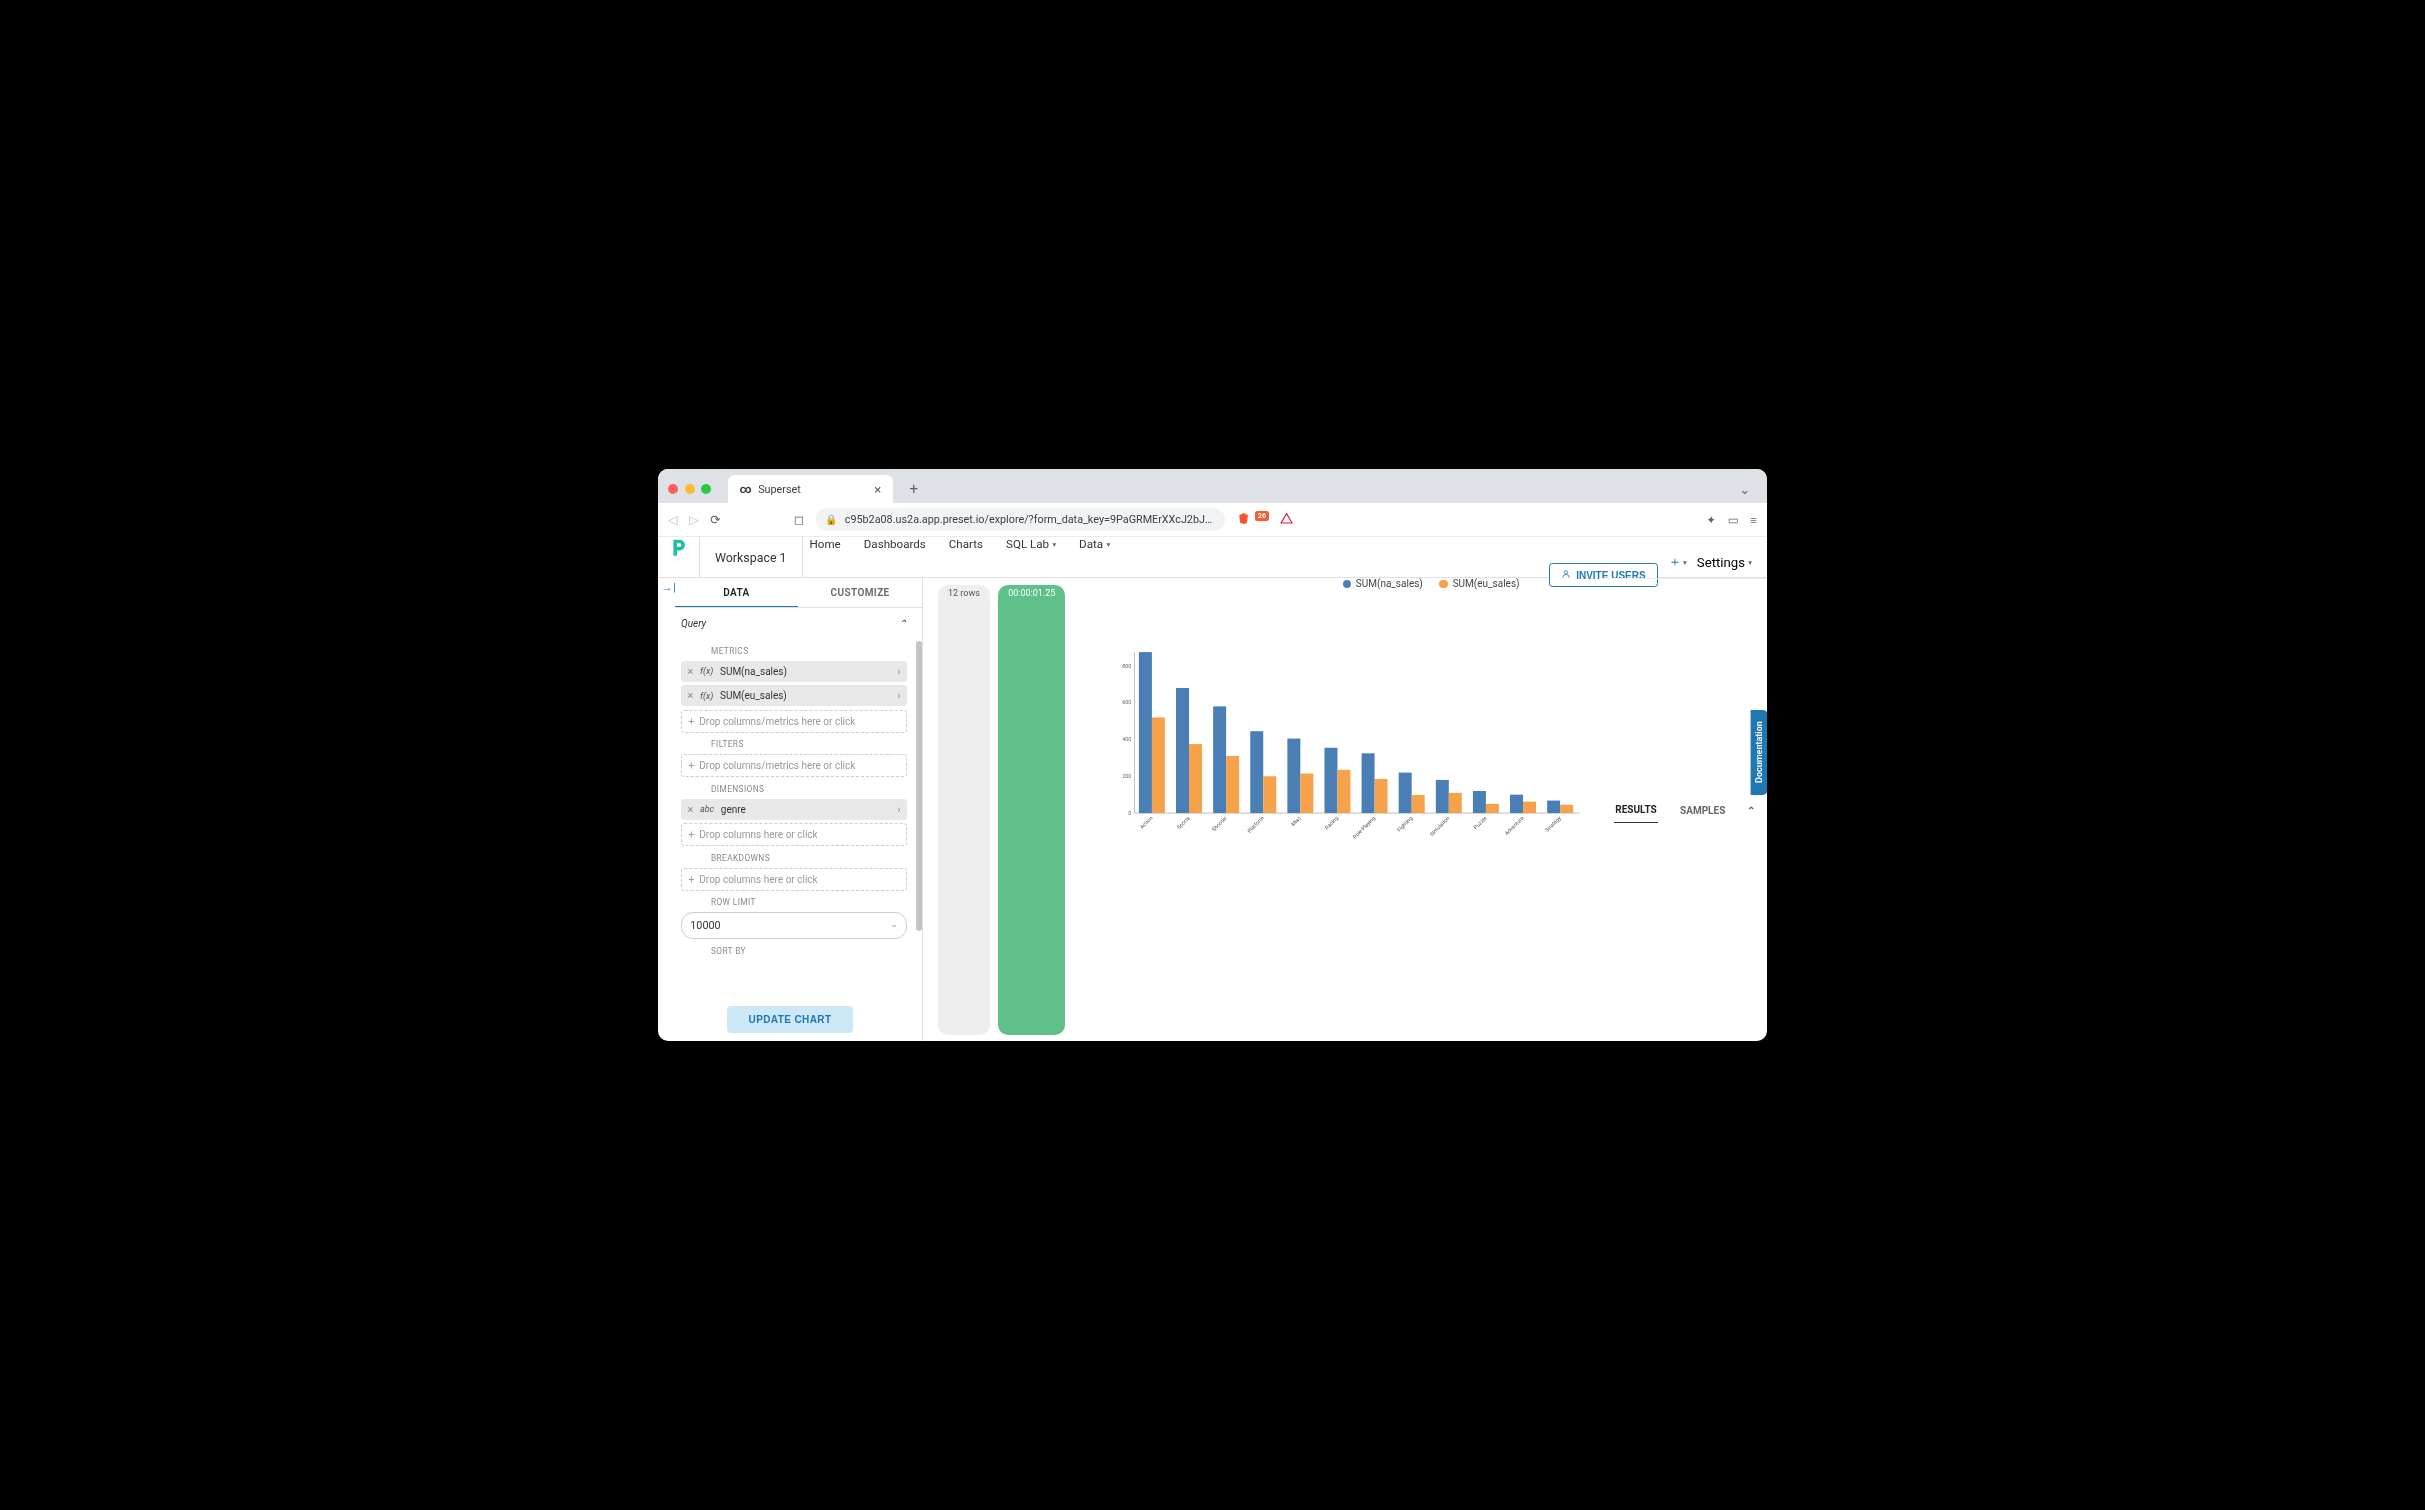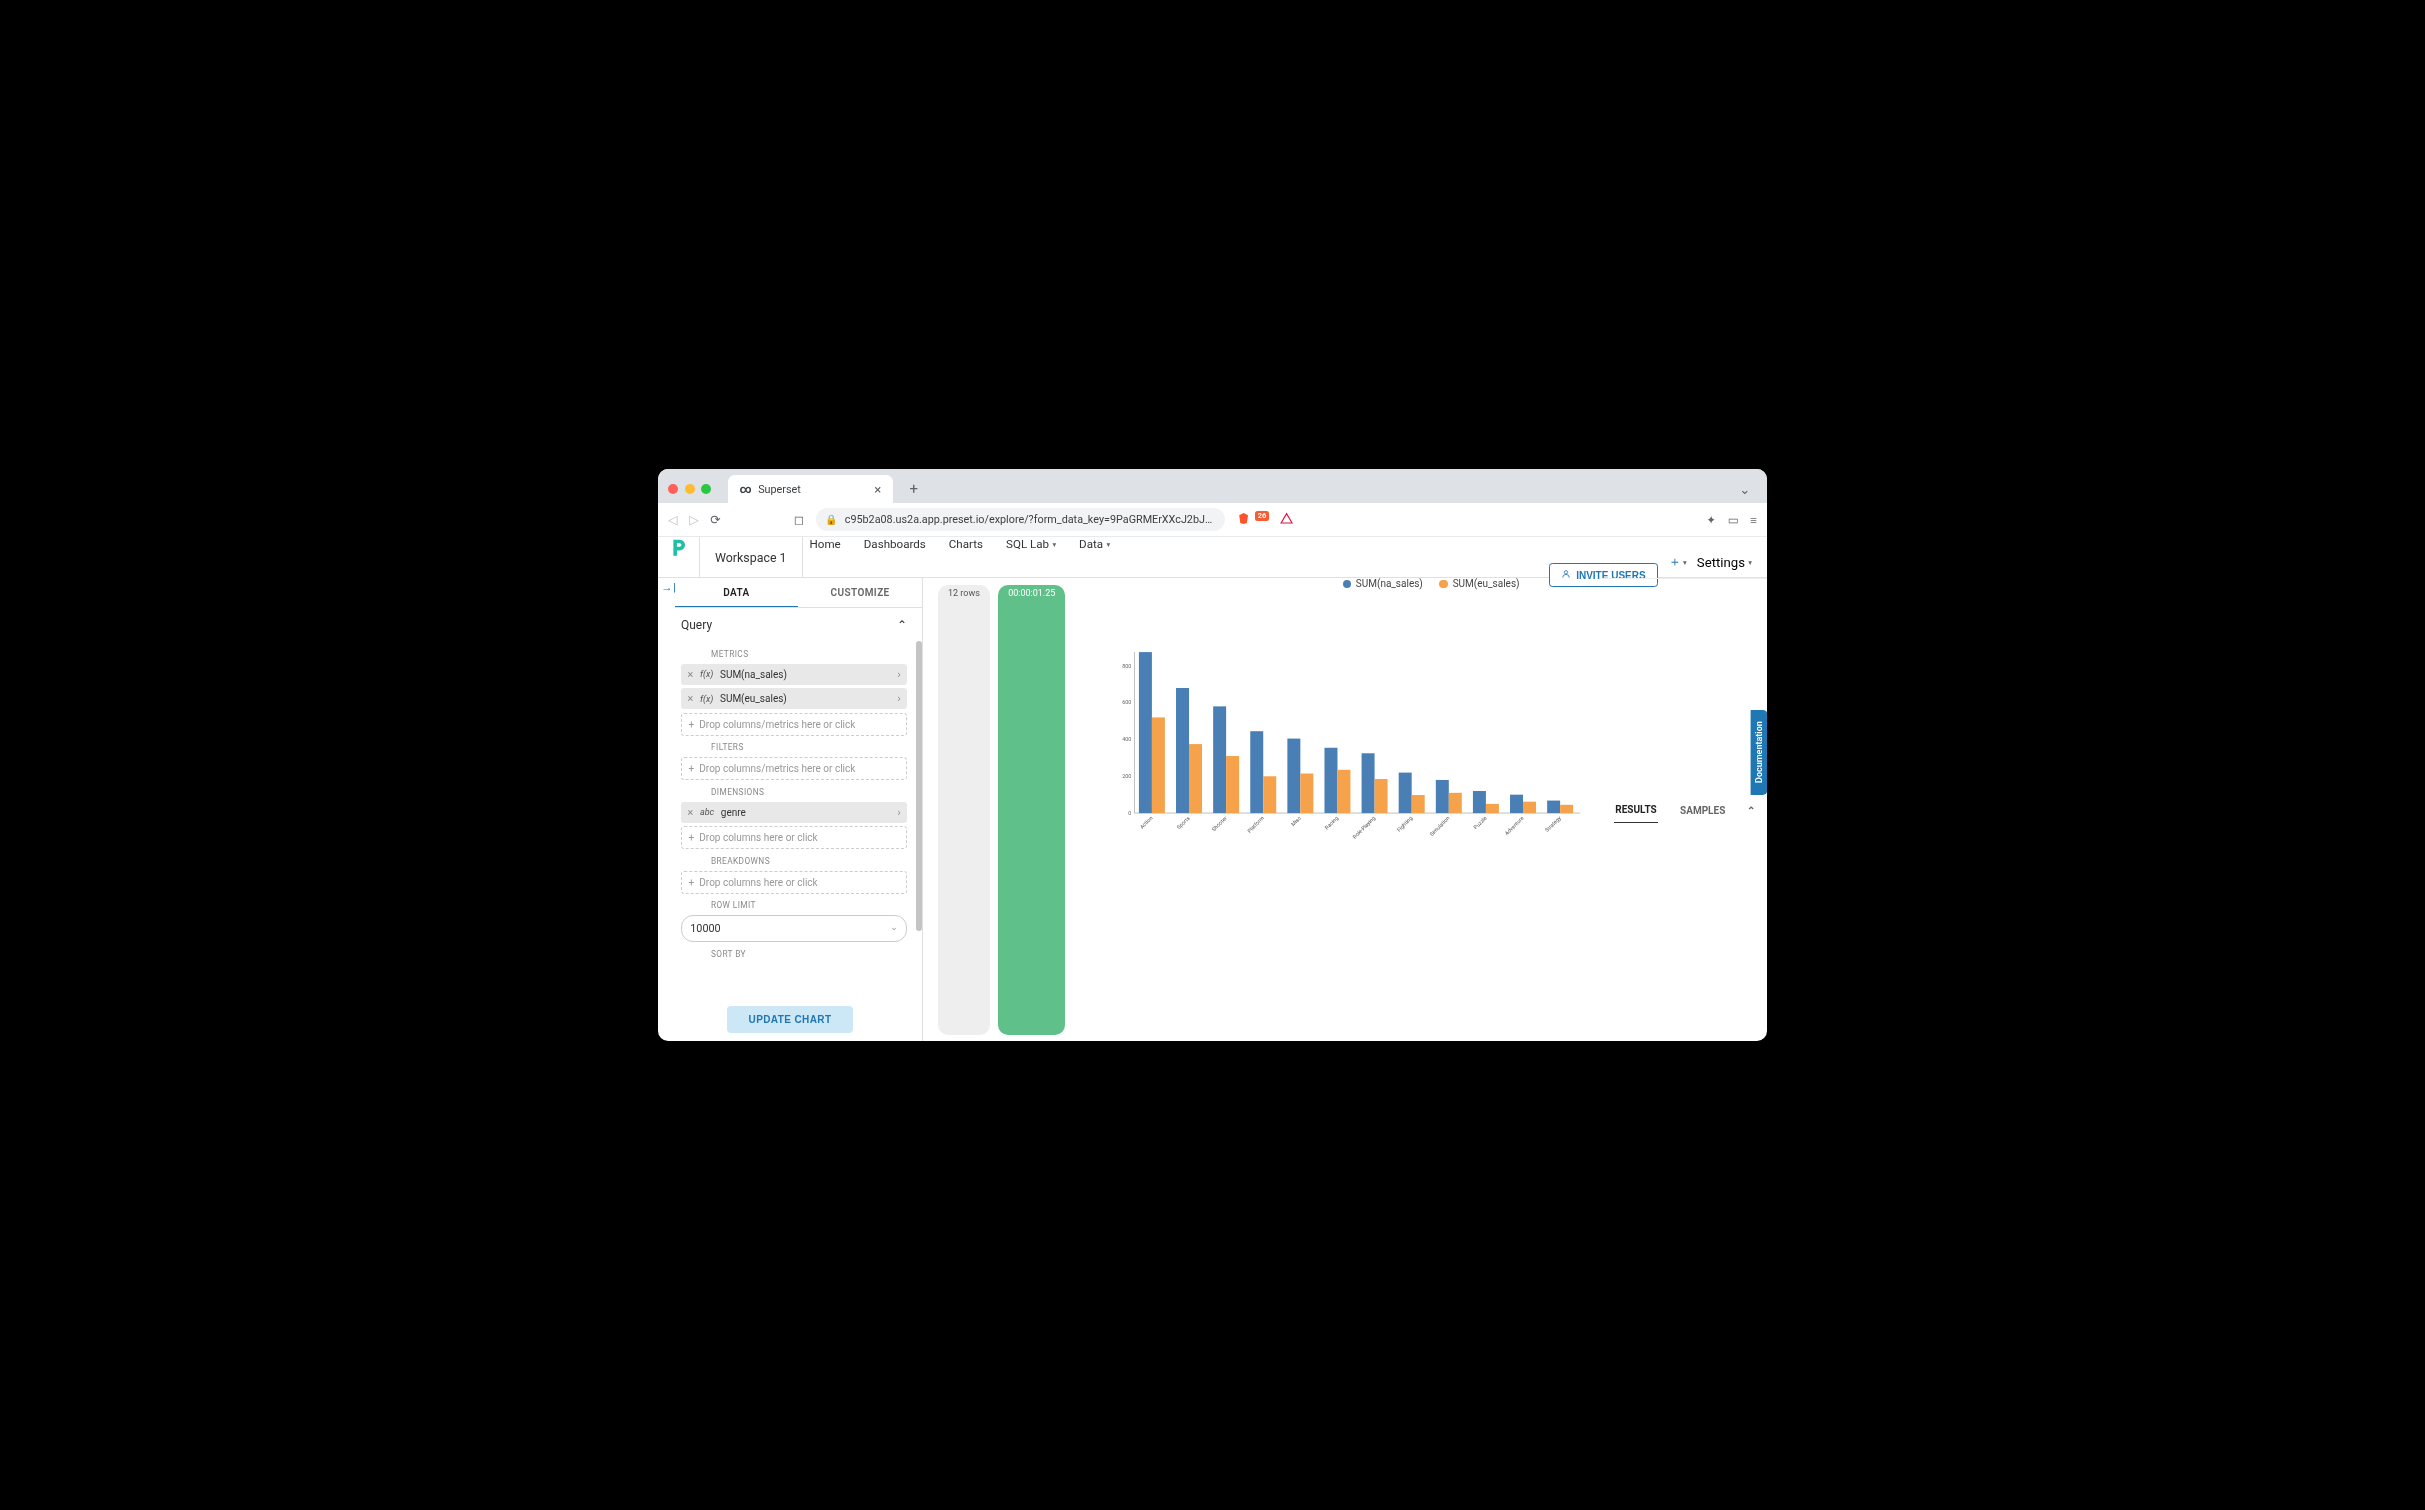--- a/index.html
+++ b/index.html
@@ -207,22 +207,23 @@
   width: 5.8px;
   height: 290px;
   background: #c4c4c4;
   border-radius: 3.3px;
 }
 .section-header {
   display: flex;
   align-items: center;
   justify-content: space-between;
   padding: 10px 0;
-  font-size: 12px;
+  font-size: 10px;
   color: #333;
+  font-style: italic;
 }
 .section-label {
   font-size: 8.3px;
   color: #888;
   letter-spacing: 0.4px;
   margin-top: 6.6px;
   margin-bottom: 5px;
   margin-left: 30px;
 }
 .metric-pill {

